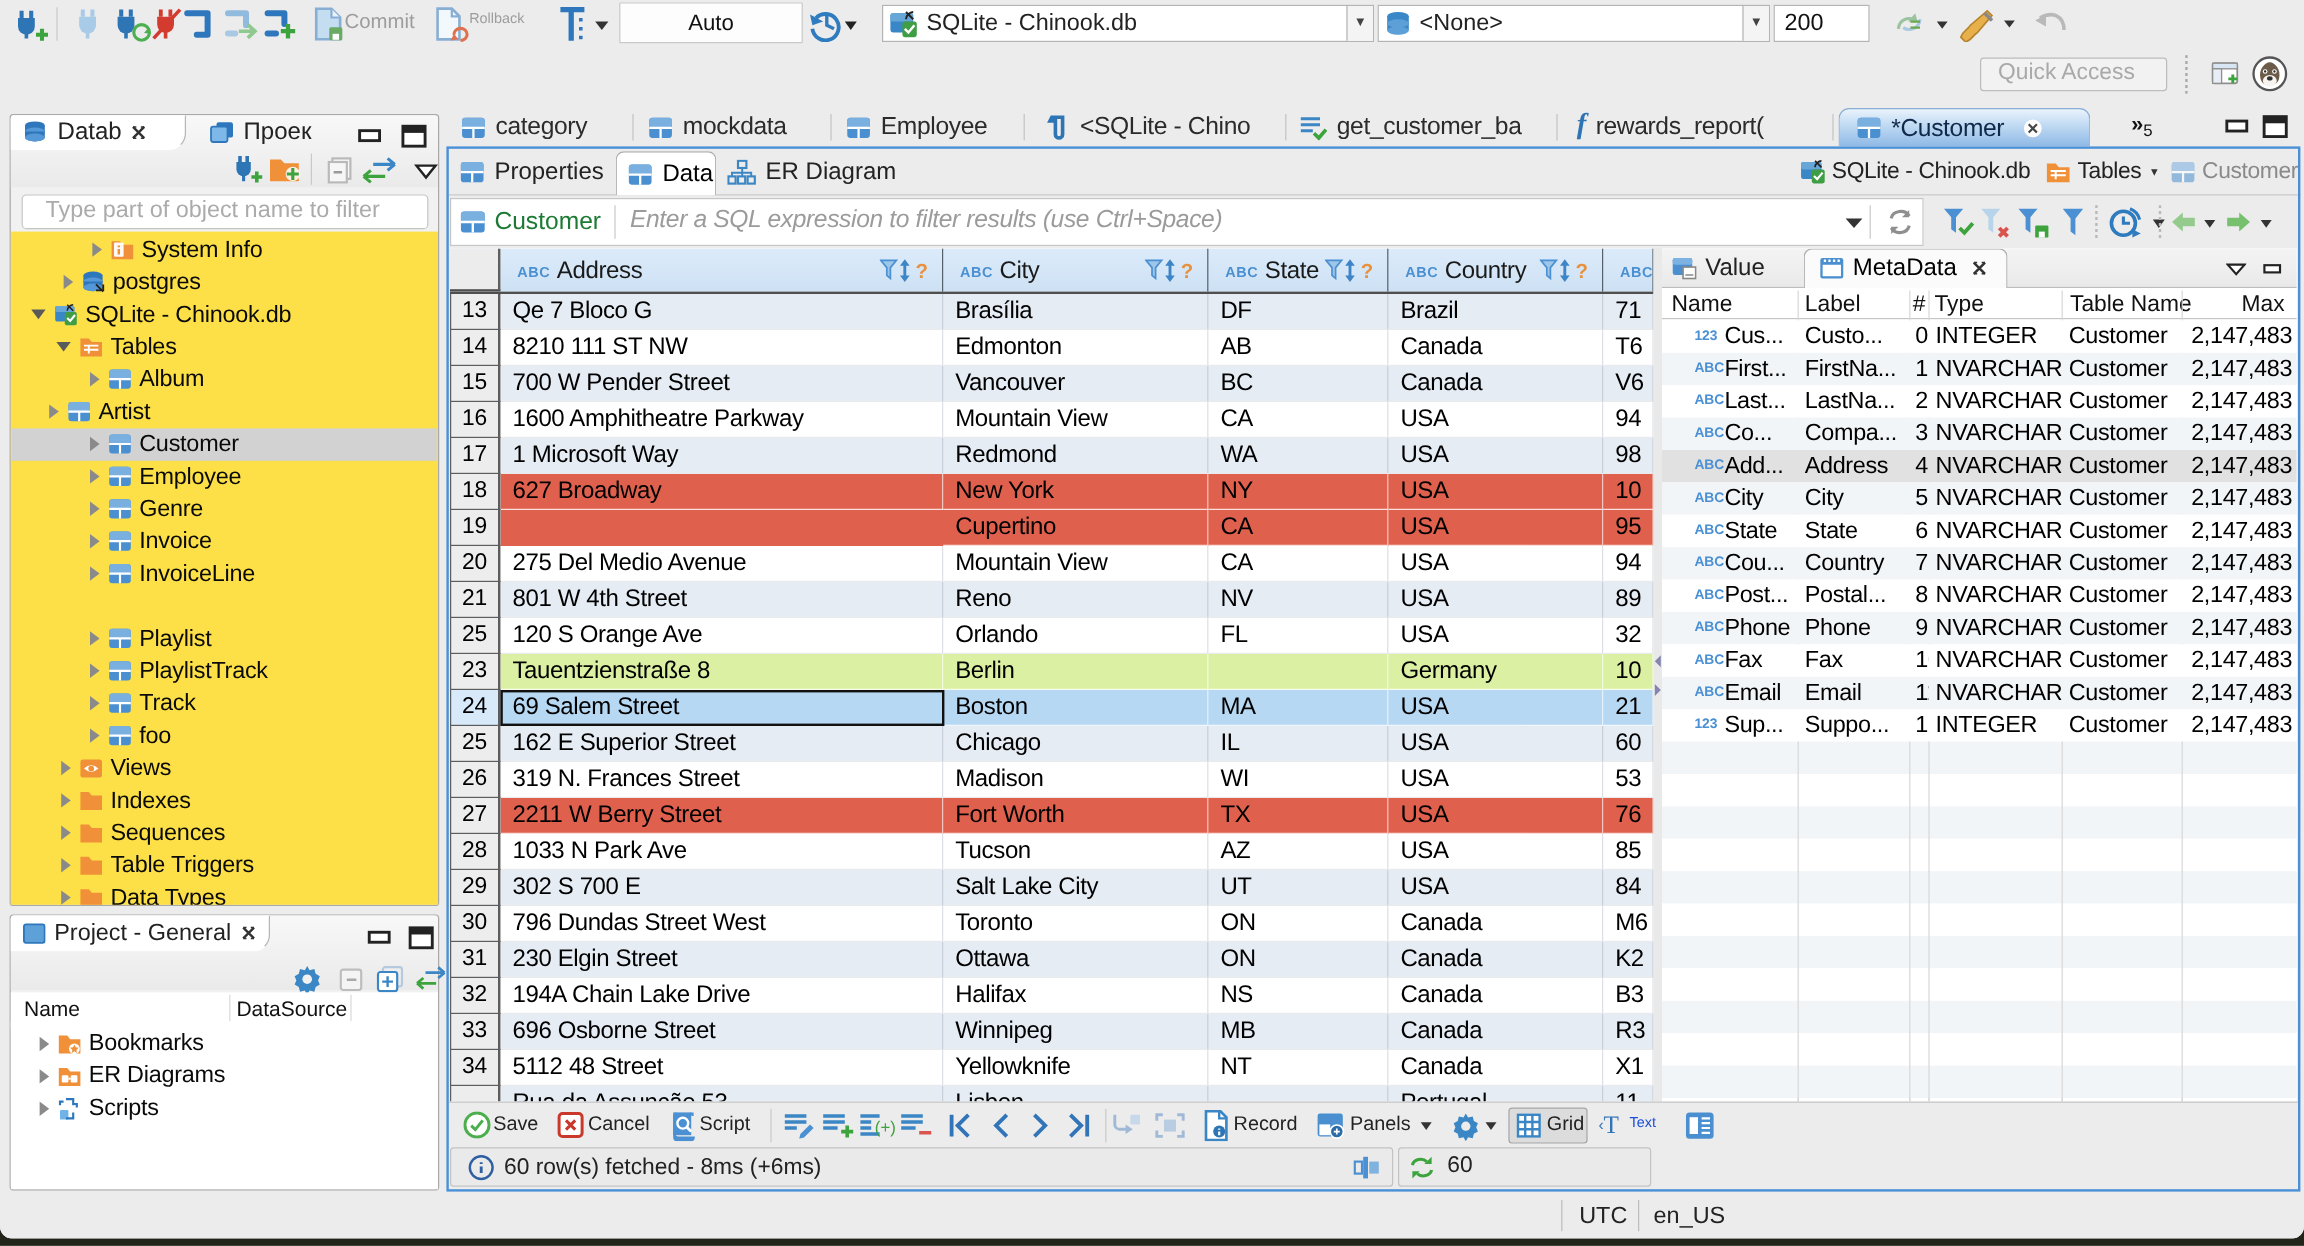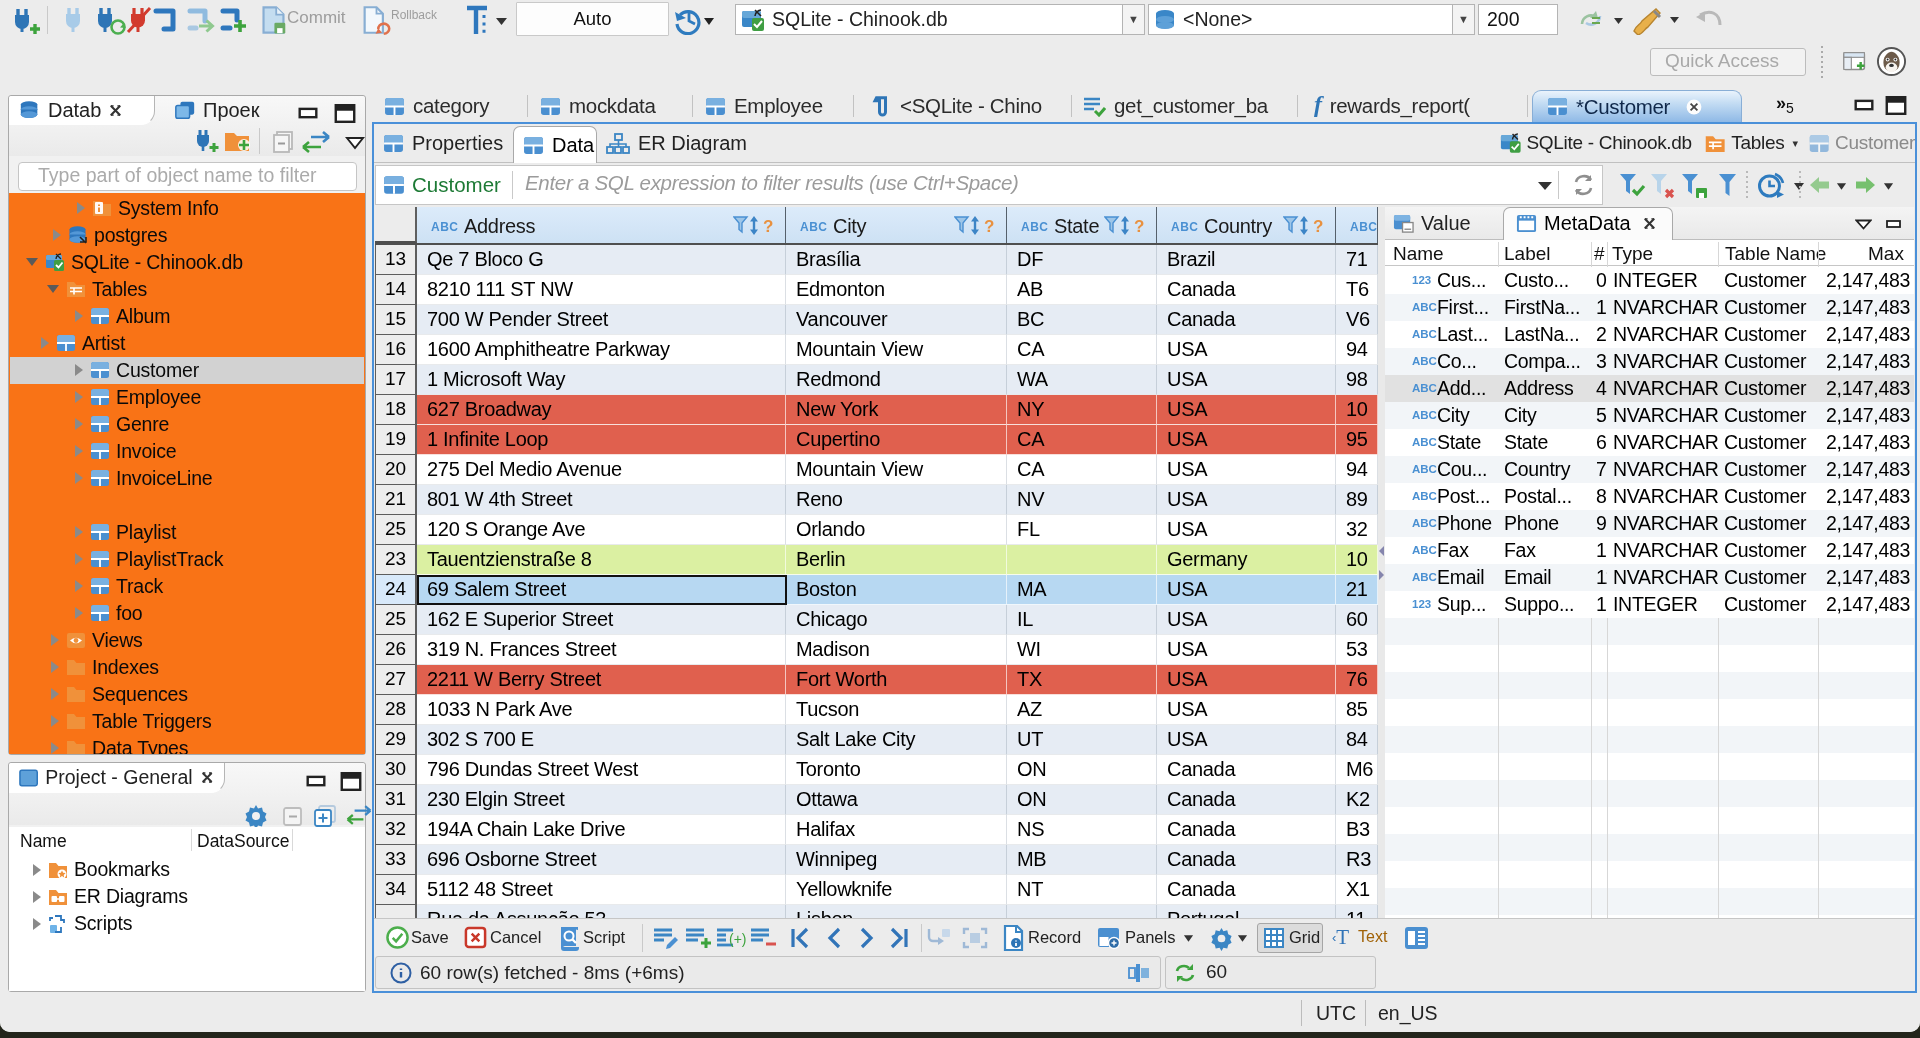--- a/index.html
+++ b/index.html
@@ -296,21 +296,21 @@
     <svg class="abs" style="left:290px;top:35px" width="34" height="22" viewBox="0 0 34 22">
       <path d="M12 6 H30 M30 6 l-6 -5 M30 6 l-6 5" stroke="#3b86c4" stroke-width="2.6" fill="none"></path>
       <path d="M22 16 H4 M4 16 l6 -5 M4 16 l6 5" stroke="#3da33d" stroke-width="2.6" fill="none"></path>
     </svg>
     <svg class="abs" style="left:336px;top:40px" width="20" height="14" viewBox="0 0 20 14">
         <path d="M2 2 h16 l-8 10 z" fill="#fff" stroke="#222" stroke-width="2"></path>
       </svg>
 
     <div class="abs" style="left:9px;top:66px;width:339px;height:29px;background:#fff;border:1px solid #c5c5c5;border-radius:4px;color:#ababab;font-size:19.5px;padding:1px 0 0 19px">Type part of object name to filter</div>
 
-    <div id="tree" class="abs" style="left:0;top:97px;width:356px;height:561px;background:#f97316;overflow:hidden">
+    <div id="tree" class="abs" style="left:0;top:97px;width:356px;height:561px;background:#fde047;overflow:hidden">
       <div class="trow" style="top:1.5px;padding-left:67px;">
           <span class="arr arr-r"></span>
           <svg class="ticon" width="20" height="20" viewBox="0 0 20 20">
             <use href="#i-info"></use>
           </svg>
           <span>System Info</span>
         </div>
       <div class="trow" style="top:28.5px;padding-left:43px;">
           <span class="arr arr-r"></span>
           <svg class="ticon" width="20" height="20" viewBox="0 0 20 20">
@@ -764,21 +764,20 @@
     <div class="gcell" style="left:961px;top:158px;width:42px;border-right:1px solid #c6cfd9;border-bottom:1px solid #e8eaec">98</div>
     <div class="gnum" style="top:158px">17</div>
     <div class="abs" style="left:42px;top:188px;width:961px;height:30px;background:#e0604e"></div>
     <div class="gcell" style="left:42px;top:188px;width:369px;border-right:1px solid rgba(255,255,255,0.65);border-bottom:1px solid rgba(255,255,255,0.8)">627 Broadway</div>
     <div class="gcell" style="left:411px;top:188px;width:221px;border-right:1px solid rgba(255,255,255,0.65);border-bottom:1px solid rgba(255,255,255,0.8)">New York</div>
     <div class="gcell" style="left:632px;top:188px;width:150px;border-right:1px solid rgba(255,255,255,0.65);border-bottom:1px solid rgba(255,255,255,0.8)">NY</div>
     <div class="gcell" style="left:782px;top:188px;width:179px;border-right:1px solid rgba(255,255,255,0.65);border-bottom:1px solid rgba(255,255,255,0.8)">USA</div>
     <div class="gcell" style="left:961px;top:188px;width:42px;border-right:1px solid rgba(255,255,255,0.65);border-bottom:1px solid rgba(255,255,255,0.8)">10</div>
     <div class="gnum" style="top:188px">18</div>
     <div class="abs" style="left:42px;top:218px;width:961px;height:30px;background:#e0604e"></div>
-    <div class="gcell" style="left:42px;top:218px;width:369px;border-right:1px solid rgba(255,255,255,0.65);border-bottom:1px solid rgba(255,255,255,0.8)">1 Infinite Loop</div>
     <div class="gcell" style="left:411px;top:218px;width:221px;border-right:1px solid rgba(255,255,255,0.65);border-bottom:1px solid rgba(255,255,255,0.8)">Cupertino</div>
     <div class="gcell" style="left:632px;top:218px;width:150px;border-right:1px solid rgba(255,255,255,0.65);border-bottom:1px solid rgba(255,255,255,0.8)">CA</div>
     <div class="gcell" style="left:782px;top:218px;width:179px;border-right:1px solid rgba(255,255,255,0.65);border-bottom:1px solid rgba(255,255,255,0.8)">USA</div>
     <div class="gcell" style="left:961px;top:218px;width:42px;border-right:1px solid rgba(255,255,255,0.65);border-bottom:1px solid rgba(255,255,255,0.8)">95</div>
     <div class="gnum" style="top:218px">19</div>
     <div class="abs" style="left:42px;top:248px;width:961px;height:30px;background:#ffffff"></div>
     <div class="gcell" style="left:42px;top:248px;width:369px;border-right:1px solid #dbdfe4;border-bottom:1px solid #e8eaec">275 Del Medio Avenue</div>
     <div class="gcell" style="left:411px;top:248px;width:221px;border-right:1px solid #dbdfe4;border-bottom:1px solid #e8eaec">Mountain View</div>
     <div class="gcell" style="left:632px;top:248px;width:150px;border-right:1px solid #dbdfe4;border-bottom:1px solid #e8eaec">CA</div>
     <div class="gcell" style="left:782px;top:248px;width:179px;border-right:1px solid #dbdfe4;border-bottom:1px solid #e8eaec">USA</div>
@@ -1161,21 +1160,21 @@
     <svg class="abs" style="left:863px;top:15px" width="11" height="9" viewBox="0 0 12 9">
         <path d="M1 1 h10 l-5 7 z" fill="#333"></path>
       </svg>
     <div class="abs" style="left:883px;top:4px;width:66px;height:30px;background:#dcdcdc;border:1px solid #a6a6a6;border-radius:3px"></div>
     <svg class="abs" style="left:889px;top:8px" width="22" height="22" viewBox="0 0 22 22">
         <rect x="2" y="2" width="18" height="18" fill="#fff" stroke="#3b86c4" stroke-width="2"></rect>
         <path d="M2 8 h18 M2 14 h18 M8 2 v18 M14 2 v18" stroke="#3b86c4" stroke-width="2"></path>
       </svg>
     <span class="abs" style="left:915px;top:9px;font-size:16.5px;color:#222">Grid</span>
     <div class="abs" style="left:958px;top:6px;font-size:17px;color:#3174b8"><span style="font-size:13px;vertical-align:2px">‹</span><span style="font-family:'Liberation Serif',serif;font-size:21px">T</span></div>
-    <span class="abs" style="left:984px;top:9px;font-size:16px;color:#a16207">Text</span>
+    <span class="abs" style="left:984px;top:9px;font-size:12px;color:#1d4ed8">Text</span>
     <svg class="abs" style="left:1030px;top:7px" width="25" height="24" viewBox="0 0 25 24">
         <rect x="1" y="1" width="23" height="22" rx="3" fill="#4a8fd0"></rect>
         <rect x="4" y="5" width="7" height="14" fill="#fff"></rect>
         <path d="M14 6 h7 M14 10 h7 M14 14 h7 M14 18 h7" stroke="#fff" stroke-width="1.8"></path>
       </svg>
   </div>
 
   <div id="statusrow" class="abs" style="left:374px;top:956px;width:1541px;height:34px;background:#ececec">
     <div class="abs" style="left:1px;top:0;width:786px;height:33px;background:#eaeaea;border:1px solid #c3c3c3;border-radius:3px"></div>
     <svg class="abs" style="left:16px;top:6px" width="22" height="22" viewBox="0 0 22 22">

